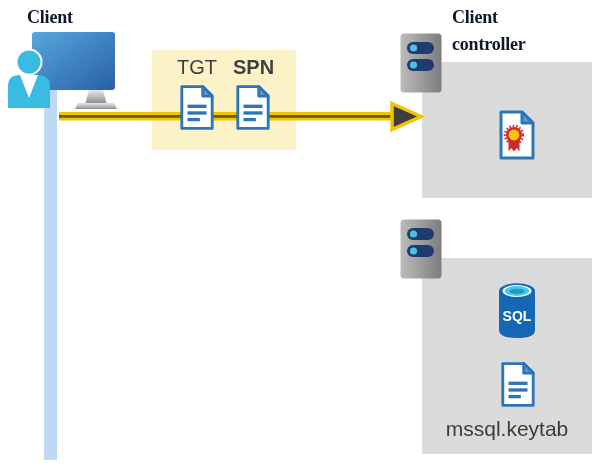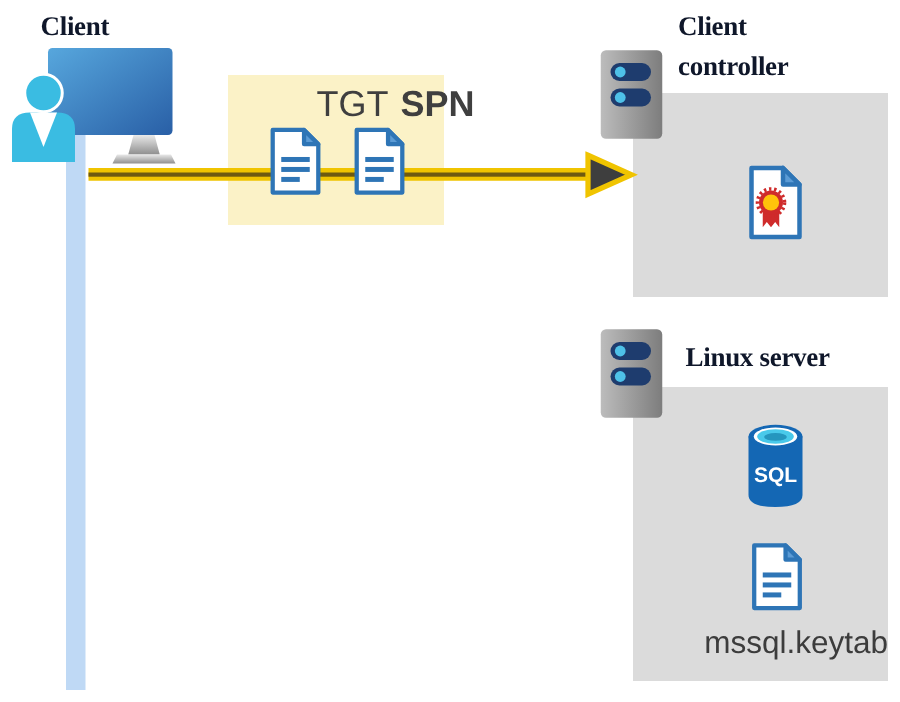--- a/index.html
+++ b/index.html
@@ -6,41 +6,41 @@
   .canvas{
     position:relative;width:600px;height:468px;background:#ffffff;
     font-family:"Liberation Sans",sans-serif;overflow:hidden;
   }
   .abs{position:absolute;}
   .heading{
     font-weight:700;font-size:18px;line-height:27px;color:#0f172a;
     letter-spacing:-0.2px;
     font-family:Liberation Serif, serif;
   }
-  .small-label{font-size:24px;color:#3f3f3f;margin-left:34px;}
+  .small-label{font-size:20px;color:#3f3f3f;}
   .blue-line{
     left:44px;top:88px;width:13px;height:372px;
     background:#bfd9f5;z-index:1;
   }
   .yellow-box{
     left:152px;top:50px;width:144px;height:100px;
     background:#fbf2c7;z-index:2;
   }
   .gray-box{background:#dbdbdb;z-index:1;}
   .dc-box{left:422px;top:62px;width:170px;height:136px;}
   .linux-box{left:422px;top:258px;width:170px;height:196px;}
   .arrow-svg{left:55px;top:99px;z-index:3;}
   .doc-icon{z-index:4;}
   .over{z-index:4;}
   .client-label{left:27px;top:4px;}
   .dc-label{left:452px;top:4px;width:118px;}
   .linux-label{left:457px;top:225px;white-space:nowrap;}
   .tgt-label{left:177px;top:56px;width:40px;text-align:center;z-index:4;}
   .spn-label{left:233px;top:56px;width:40px;text-align:center;z-index:4;font-weight:bold;}
-  .keytab-label{left:422px;top:417px;width:170px;text-align:right;font-size:21px;color:#3c3c3c;z-index:4;}
+  .keytab-label{left:422px;top:417px;width:170px;text-align:center;font-size:21px;color:#3c3c3c;z-index:4;}
   svg{display:block;}
 </style>
 </head>
 <body>
 
 <div class="canvas">
 
   <div class="abs blue-line"></div>
 
   <div class="abs heading client-label">Client</div>
@@ -113,21 +113,20 @@
   <svg class="abs over" style="left:497px;top:110px" width="40" height="50" viewBox="0 0 40 50">
     <path d="M4 2 H25 L36 13 V48 H4 Z" fill="#ffffff" stroke="#2e75b6" stroke-width="3" stroke-linejoin="round"></path>
     <path d="M25 2 V13 H36 Z" fill="#5b9bd5" stroke="#2e75b6" stroke-width="3" stroke-linejoin="round"></path>
     <path d="M11.5 27 H17 V41.5 L14.2 38 L11.5 41.5 Z" fill="#cf2b2b"></path>
     <path d="M17 27 H22.5 V41.5 L19.8 38 L17 41.5 Z" fill="#cf2b2b"></path>
     <circle cx="17" cy="25" r="9" fill="none" stroke="#cf2b2b" stroke-width="2.4" stroke-dasharray="1.6 1.8"></circle>
     <circle cx="17" cy="25" r="8" fill="#cf2b2b"></circle>
     <circle cx="17" cy="25" r="5.4" fill="#ffc30b"></circle>
   </svg>
 
-  <div class="abs heading linux-label">Linux server</div>
   <div class="abs gray-box linux-box"></div>
 
   <svg class="abs over" style="left:400px;top:219px" width="42" height="60" viewBox="0 0 42 60">
     <defs>
       <linearGradient id="srvB" x1="0" y1="0" x2="1" y2="0">
         <stop offset="0" stop-color="#bcbcbc"></stop>
           <stop offset="1" stop-color="#7d7d7d"></stop>
       </linearGradient>
     </defs>
     <rect x="0.5" y="0.5" width="41" height="59" rx="3.5" fill="url(#srvB)"></rect>

